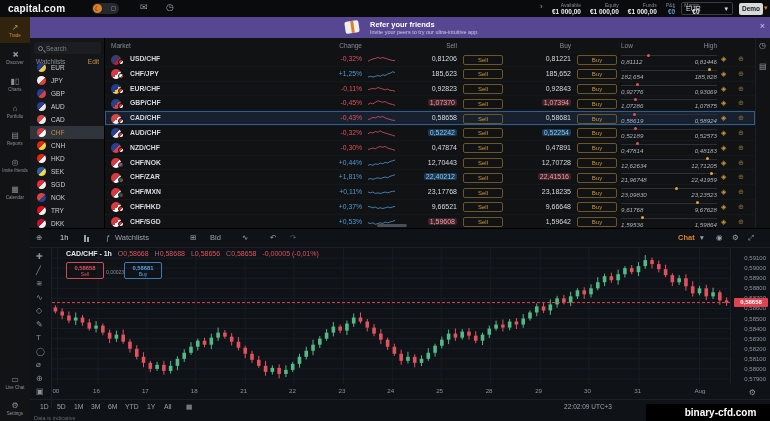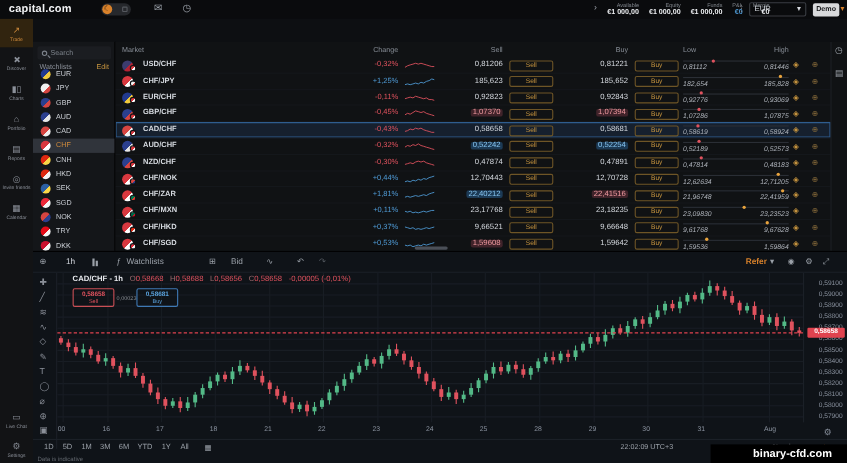--- a/index.html
+++ b/index.html
@@ -166,20 +166,26 @@
       </div>
     <div class="abs kebab">⋮</div>
     <div class="abs cursel">
       <span>EUR</span>
       <span>▾</span>
     </div>
     <div class="abs demo">Demo</div>
     <div class="abs demo-caret">▾</div>
   </div>
 
+  <div id="banner" class="abs">
+    <div class="abs gift"></div>
+    <div class="abs ban-t">Refer your friends</div>
+    <div class="abs ban-s">Invite your peers to try our ultra-intuitive app.</div>
+    <div class="abs ban-x">×</div>
+  </div>
 
   <div id="nav" class="abs">
       <div class="nav-item active" style="position: absolute; top: 0px;">
         <span class="g">↗</span>
         <span class="t">Trade</span>
       </div>
       <div class="nav-item" style="position: absolute; top: 27px;">
         <span class="g rot45">✚</span>
         <span class="t">Discover</span>
       </div>
@@ -580,21 +586,21 @@
           <i style="height:7px"></i>
           <i style="height:5px"></i>
         </span>
       <span class="ct" style="left:76px">ƒ</span>
       <span class="ct" style="left:85px">Watchlists</span>
       <span class="ct" style="left:160px">⊞</span>
       <span class="ct" style="left:180px">Bid</span>
       <span class="ct" style="left:212px">∿</span>
       <span class="ct" style="left:240px">↶</span>
       <span class="ct" style="left:260px;color:#565b62">↷</span>
-      <span class="ct orange" style="left:648px">Refer</span>
+      <span class="ct orange" style="left:648px">Chat</span>
       <span class="ct" style="left:670px">▾</span>
       <span class="ct" style="left:686px">◉</span>
       <span class="ct" style="left:702px">⚙</span>
       <span class="ct" style="left:718px">⤢</span>
     </div>
 
     <div id="toolrail">
         <span class="tool" style="top: 4px;">✚</span>
         <span class="tool" style="top: 17.5px;">╱</span>
         <span class="tool" style="top: 31px;">≋</span>

